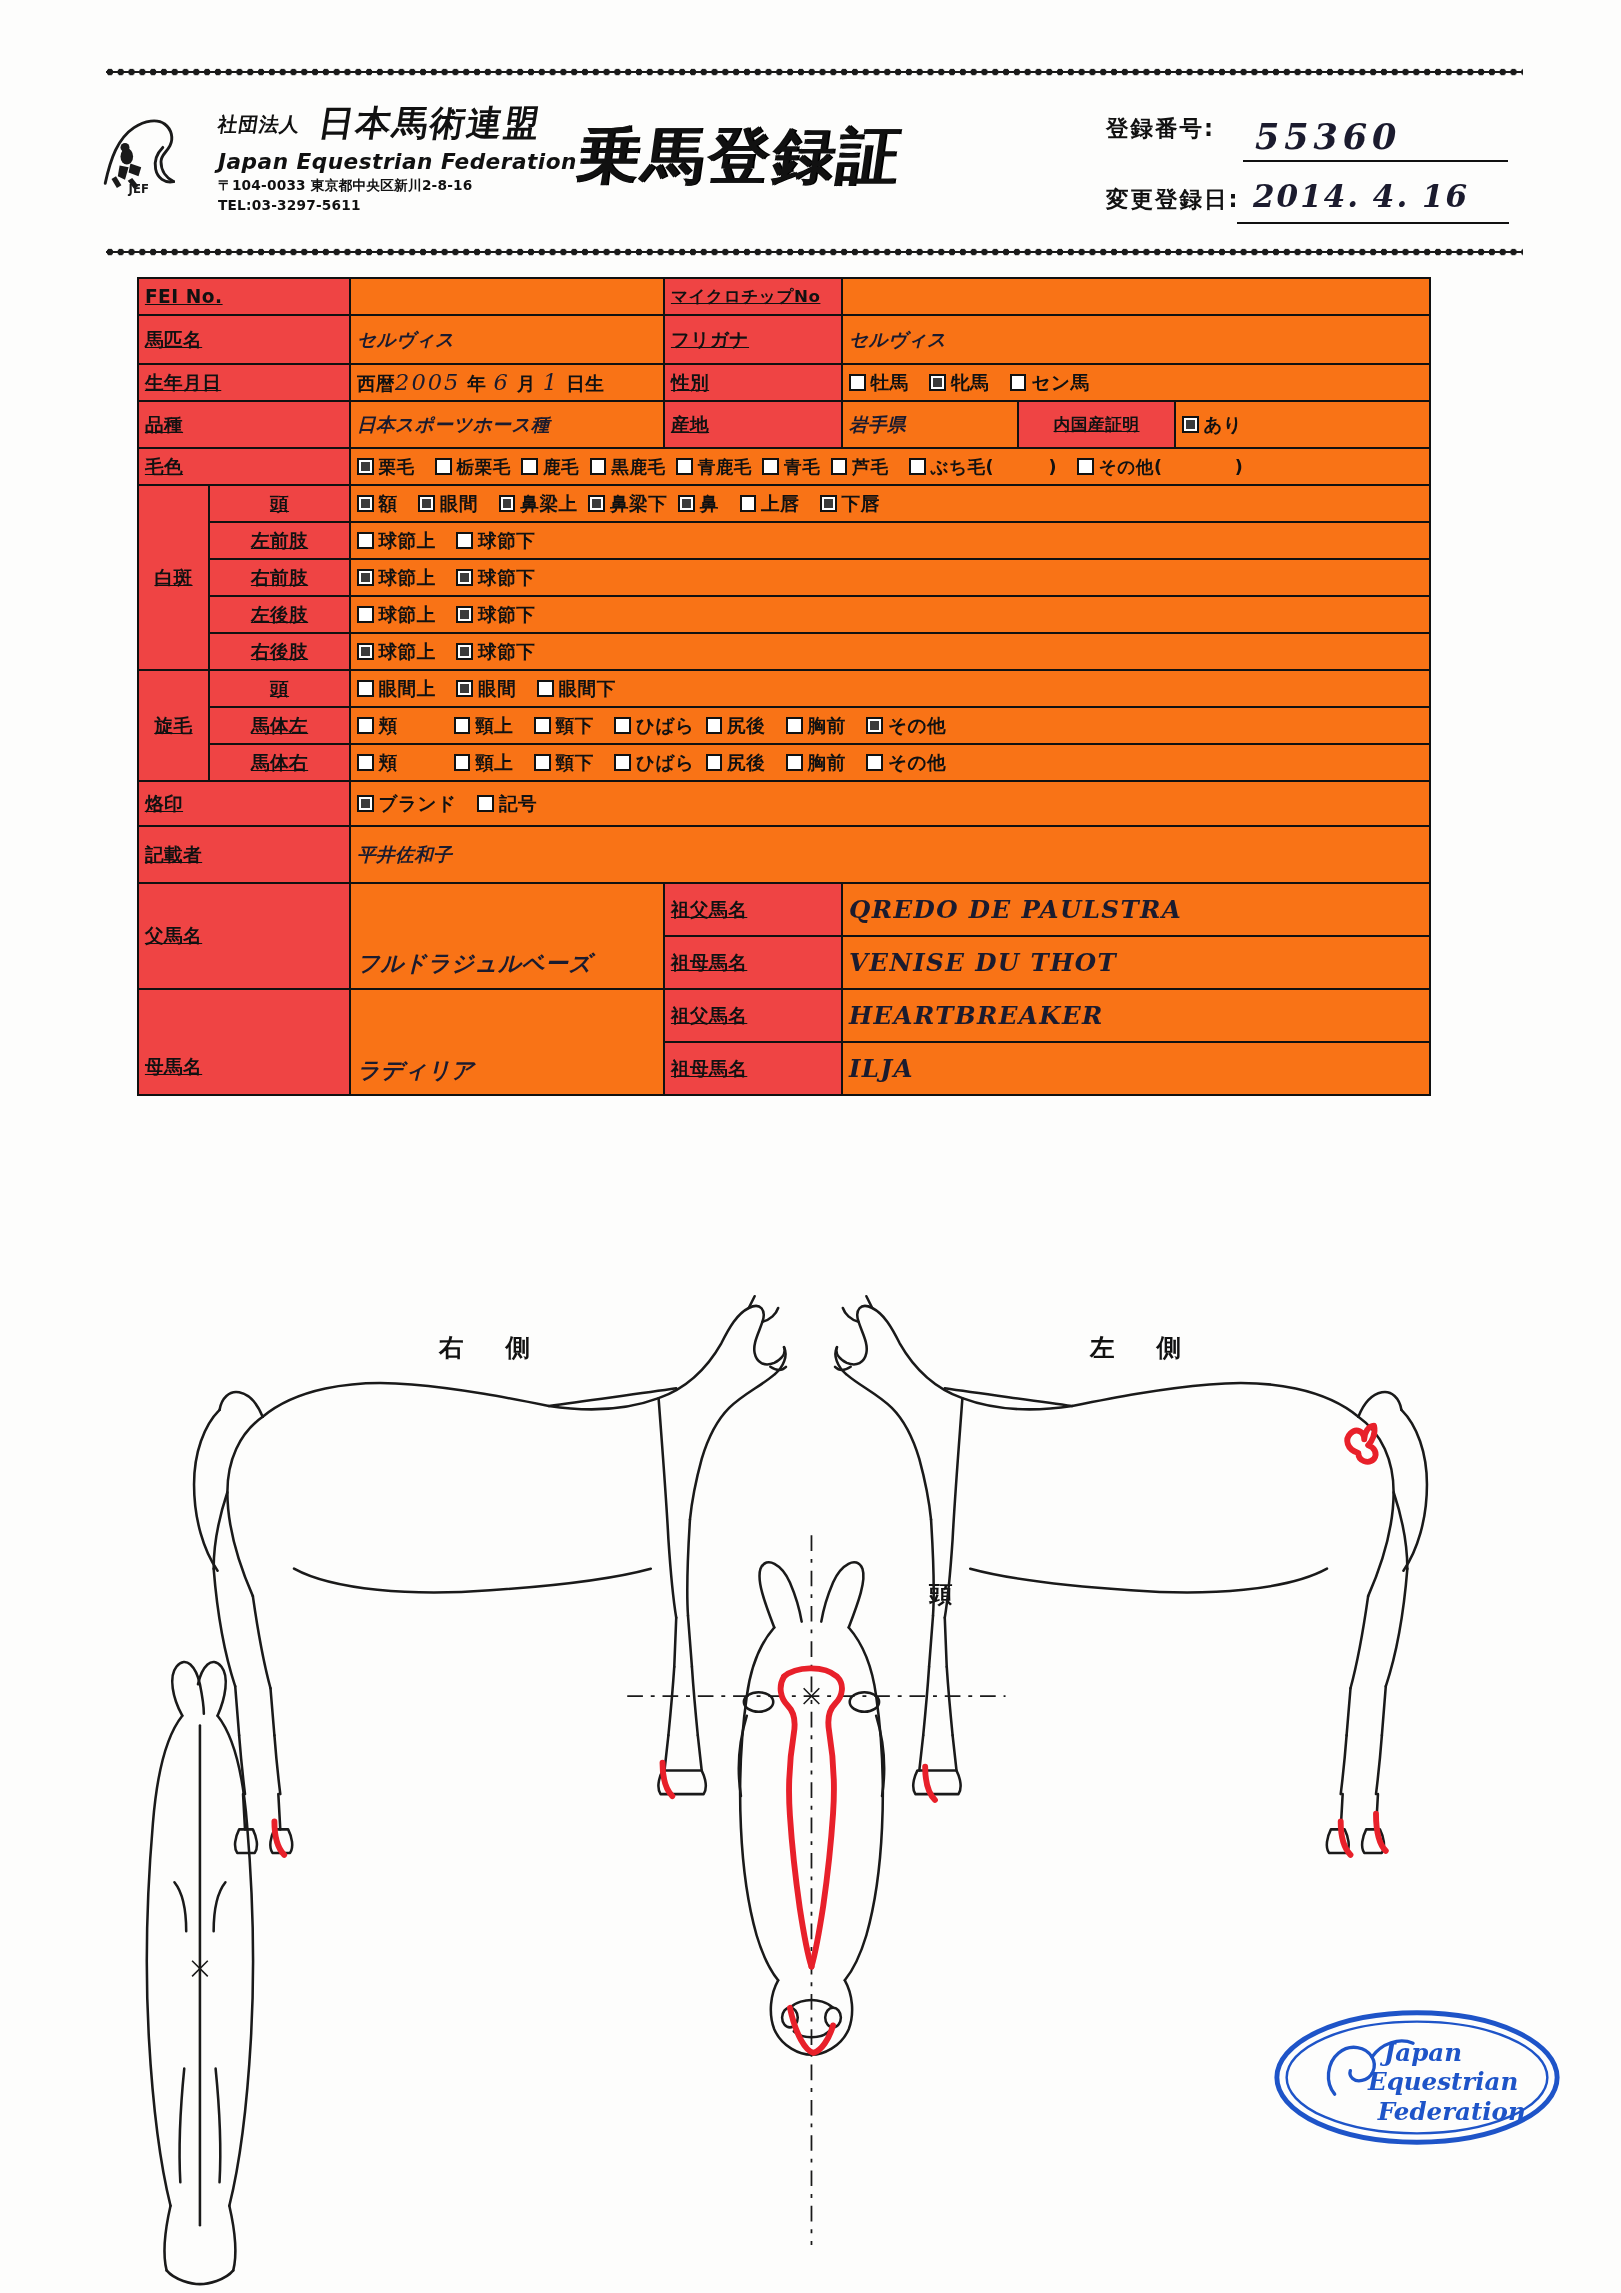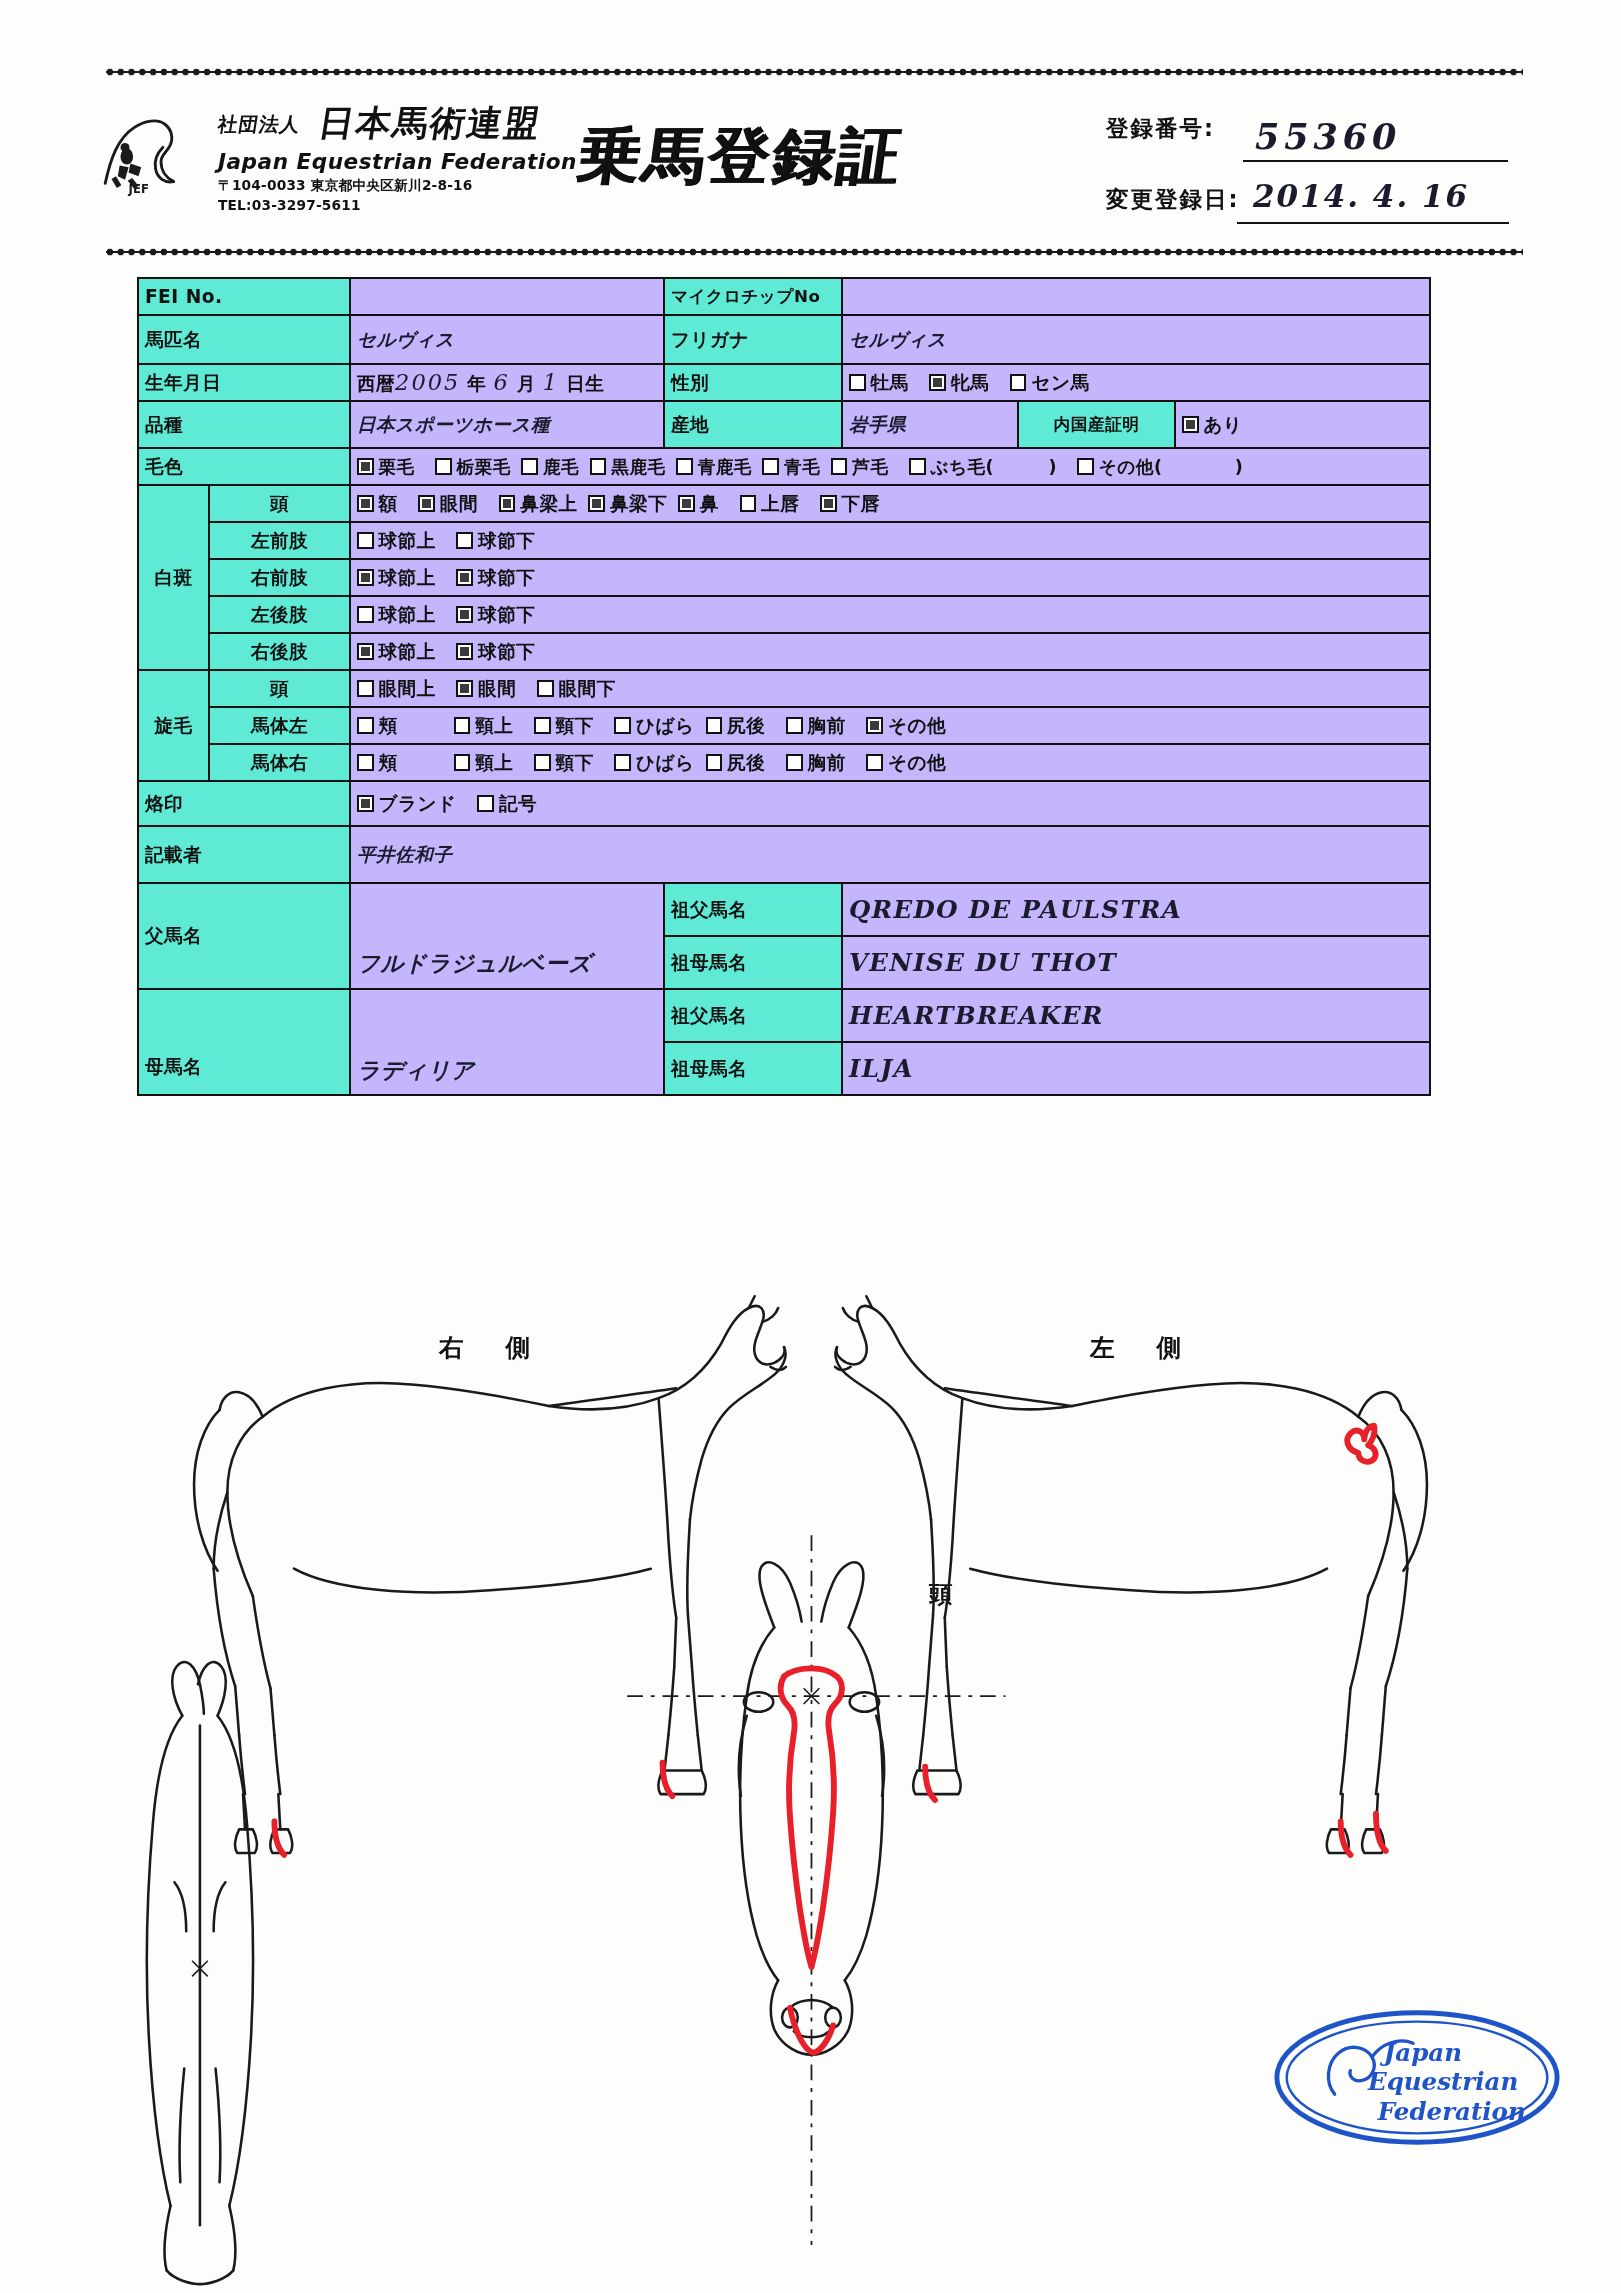--- a/index.html
+++ b/index.html
@@ -37,22 +37,22 @@
   .hw-date{position:absolute;left:1253px;top:178px;font-size:31px;letter-spacing:2px;}
   .ul{position:absolute;height:2px;background:#111;}
   .ul.a{left:1243px;top:160px;width:265px;}
   .ul.b{left:1237px;top:222px;width:272px;}
 
   
   .tbl{position:absolute;left:137px;top:277px;width:1292px;border-collapse:collapse;
        table-layout:fixed;}
   .tbl td{border:2.2px solid #111;font-size:18.6px;font-weight:bold;padding:0 5.9px;
           height:35px;vertical-align:middle;letter-spacing:0.5px;}
-  .lbl{background:#5eead4;text-align:left;}
-  .val{background:#c4b5fd;}
+  .lbl{background:#ef4444;text-align:left;text-decoration:underline;}
+  .val{background:#f97316;}
   .hwv{font-family:"DejaVu Serif","Liberation Serif",serif;font-style:italic;
        font-size:26.5px;font-weight:normal;color:#1b1b2e;letter-spacing:2px;}
   .hwv.sm{font-size:22.5px;}
   .hwv.en{font-style:italic;font-size:24.5px;letter-spacing:1.4px;}
 
   .cb{display:inline-block;width:16.7px;height:16.7px;border:2.2px solid #111;
       margin-right:4.9px;vertical-align:-2px;background:#fff;box-sizing:border-box;}
   .cb.on{background:#3b3b3b;box-shadow:inset 0 0 0 2px #fff,inset 0 0 0 3.9px #3b3b3b;}
   .opt{display:inline-block;margin-right:13.7px;white-space:nowrap;}
   .opt.tight{margin-right:3.9px;}

